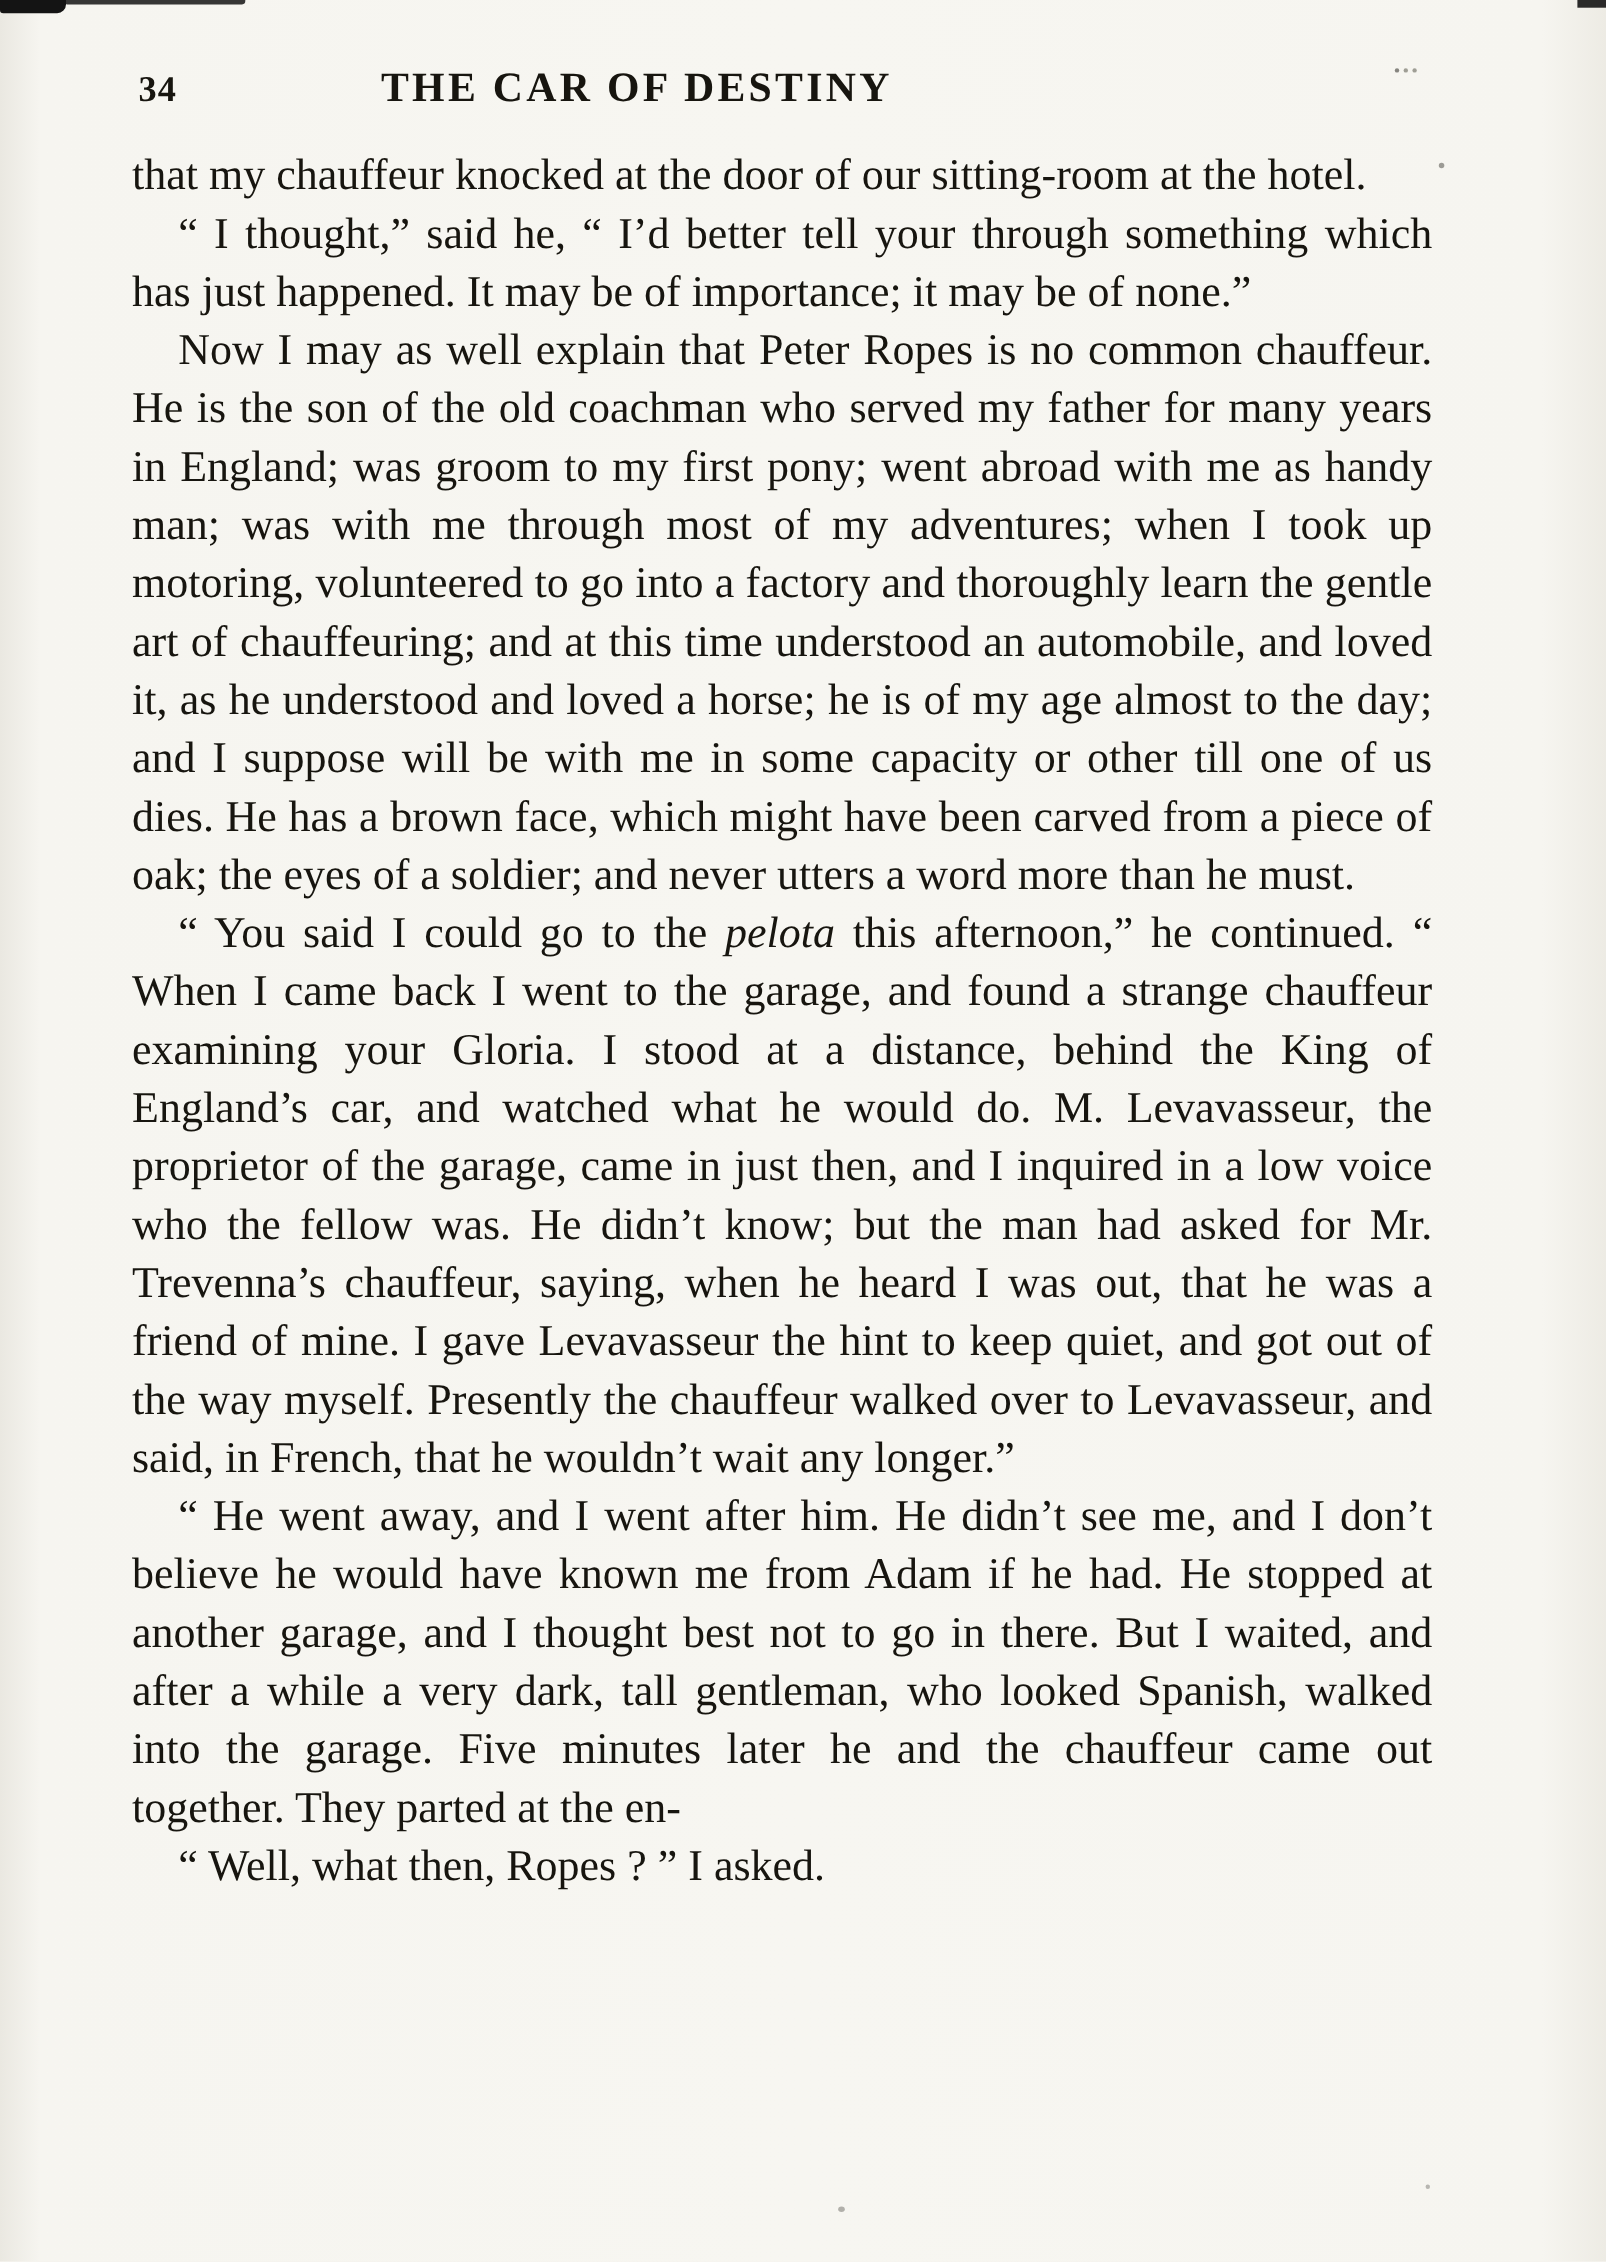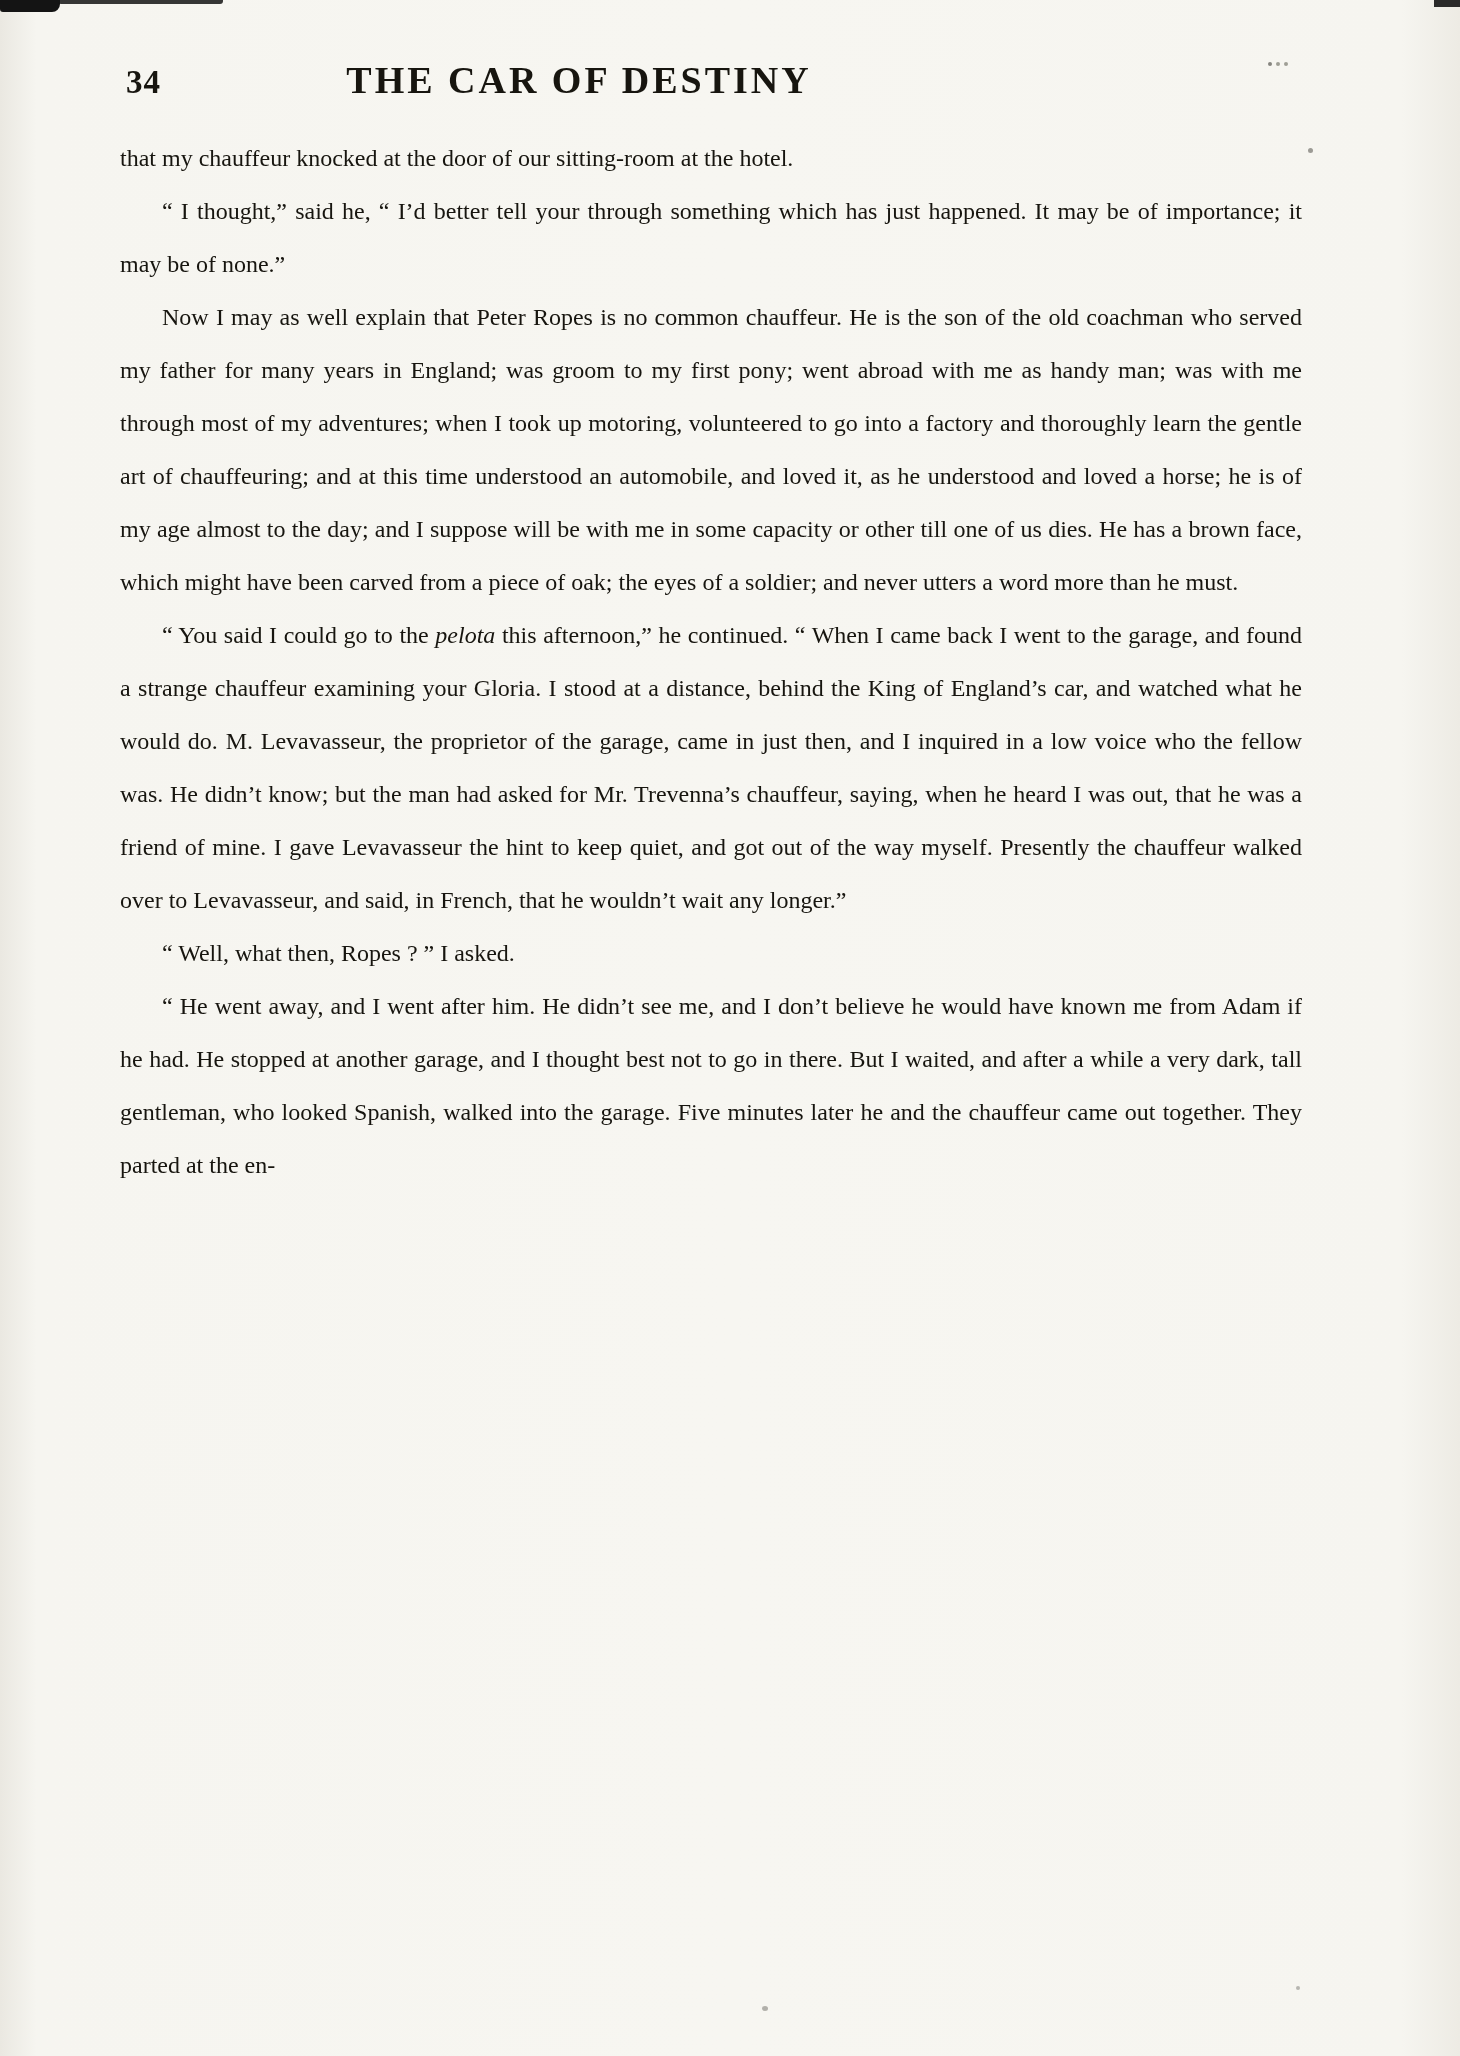--- a/index.html
+++ b/index.html
@@ -48,21 +48,21 @@
     right: 0;
     top: 0;
     text-align: center;
     padding-right: 280px;
     font-size: 38px;
     font-weight: bold;
     letter-spacing: 3px;
     white-space: nowrap;
   }
   .text-block {
-    font-size: 24px;
+    font-size: 40px;
     line-height: 53px;
     text-align: justify;
   }
   .para { text-indent: 42px; }
   .para.no-indent { text-indent: 0; }
   .italic { font-style: italic; }
 </style>
 </head>
 <body>
 
@@ -79,17 +79,17 @@
   <header class="page-header">
     <span class="page-number">34</span>
     <div class="running-title">THE CAR OF DESTINY</div>
   </header>
 
   <main class="text-block">
     <p class="para no-indent">that my chauffeur knocked at the door of our sitting-room at the hotel.</p>
     <p class="para">“ I thought,” said he, “ I’d better tell your through something which has just happened. It may be of importance; it may be of none.”</p>
     <p class="para">Now I may as well explain that Peter Ropes is no common chauffeur. He is the son of the old coachman who served my father for many years in England; was groom to my first pony; went abroad with me as handy man; was with me through most of my adventures; when I took up motoring, volunteered to go into a factory and thoroughly learn the gentle art of chauffeuring; and at this time understood an automobile, and loved it, as he understood and loved a horse; he is of my age almost to the day; and I suppose will be with me in some capacity or other till one of us dies. He has a brown face, which might have been carved from a piece of oak; the eyes of a soldier; and never utters a word more than he must.</p>
     <p class="para"><span>“ You said I could go to the </span><em class="italic">pelota</em><span> this afternoon,” he continued. “ When I came back I went to the garage, and found a strange chauffeur examining your Gloria. I stood at a distance, behind the King of England’s car, and watched what he would do. M. Levavasseur, the proprietor of the garage, came in just then, and I inquired in a low voice who the fellow was. He didn’t know; but the man had asked for Mr. Trevenna’s chauffeur, saying, when he heard I was out, that he was a friend of mine. I gave Levavasseur the hint to keep quiet, and got out of the way myself. Presently the chauffeur walked over to Levavasseur, and said, in French, that he wouldn’t wait any longer.”</span></p>
+    <p class="para">“ He went away, and I went after him. He didn’t see me, and I don’t believe he would have known me from Adam if he had. He stopped at another garage, and I thought best not to go in there. But I waited, and after a while a very dark, tall gentleman, who looked Spanish, walked into the garage. Five minutes later he and the chauffeur came out together. They parted at the en-</p>
     <p class="para">“ Well, what then, Ropes ? ” I asked.</p>
-    <p class="para">“ He went away, and I went after him. He didn’t see me, and I don’t believe he would have known me from Adam if he had. He stopped at another garage, and I thought best not to go in there. But I waited, and after a while a very dark, tall gentleman, who looked Spanish, walked into the garage. Five minutes later he and the chauffeur came out together. They parted at the en-</p>
   </main>
 
 </div>
 
 </body></html>

